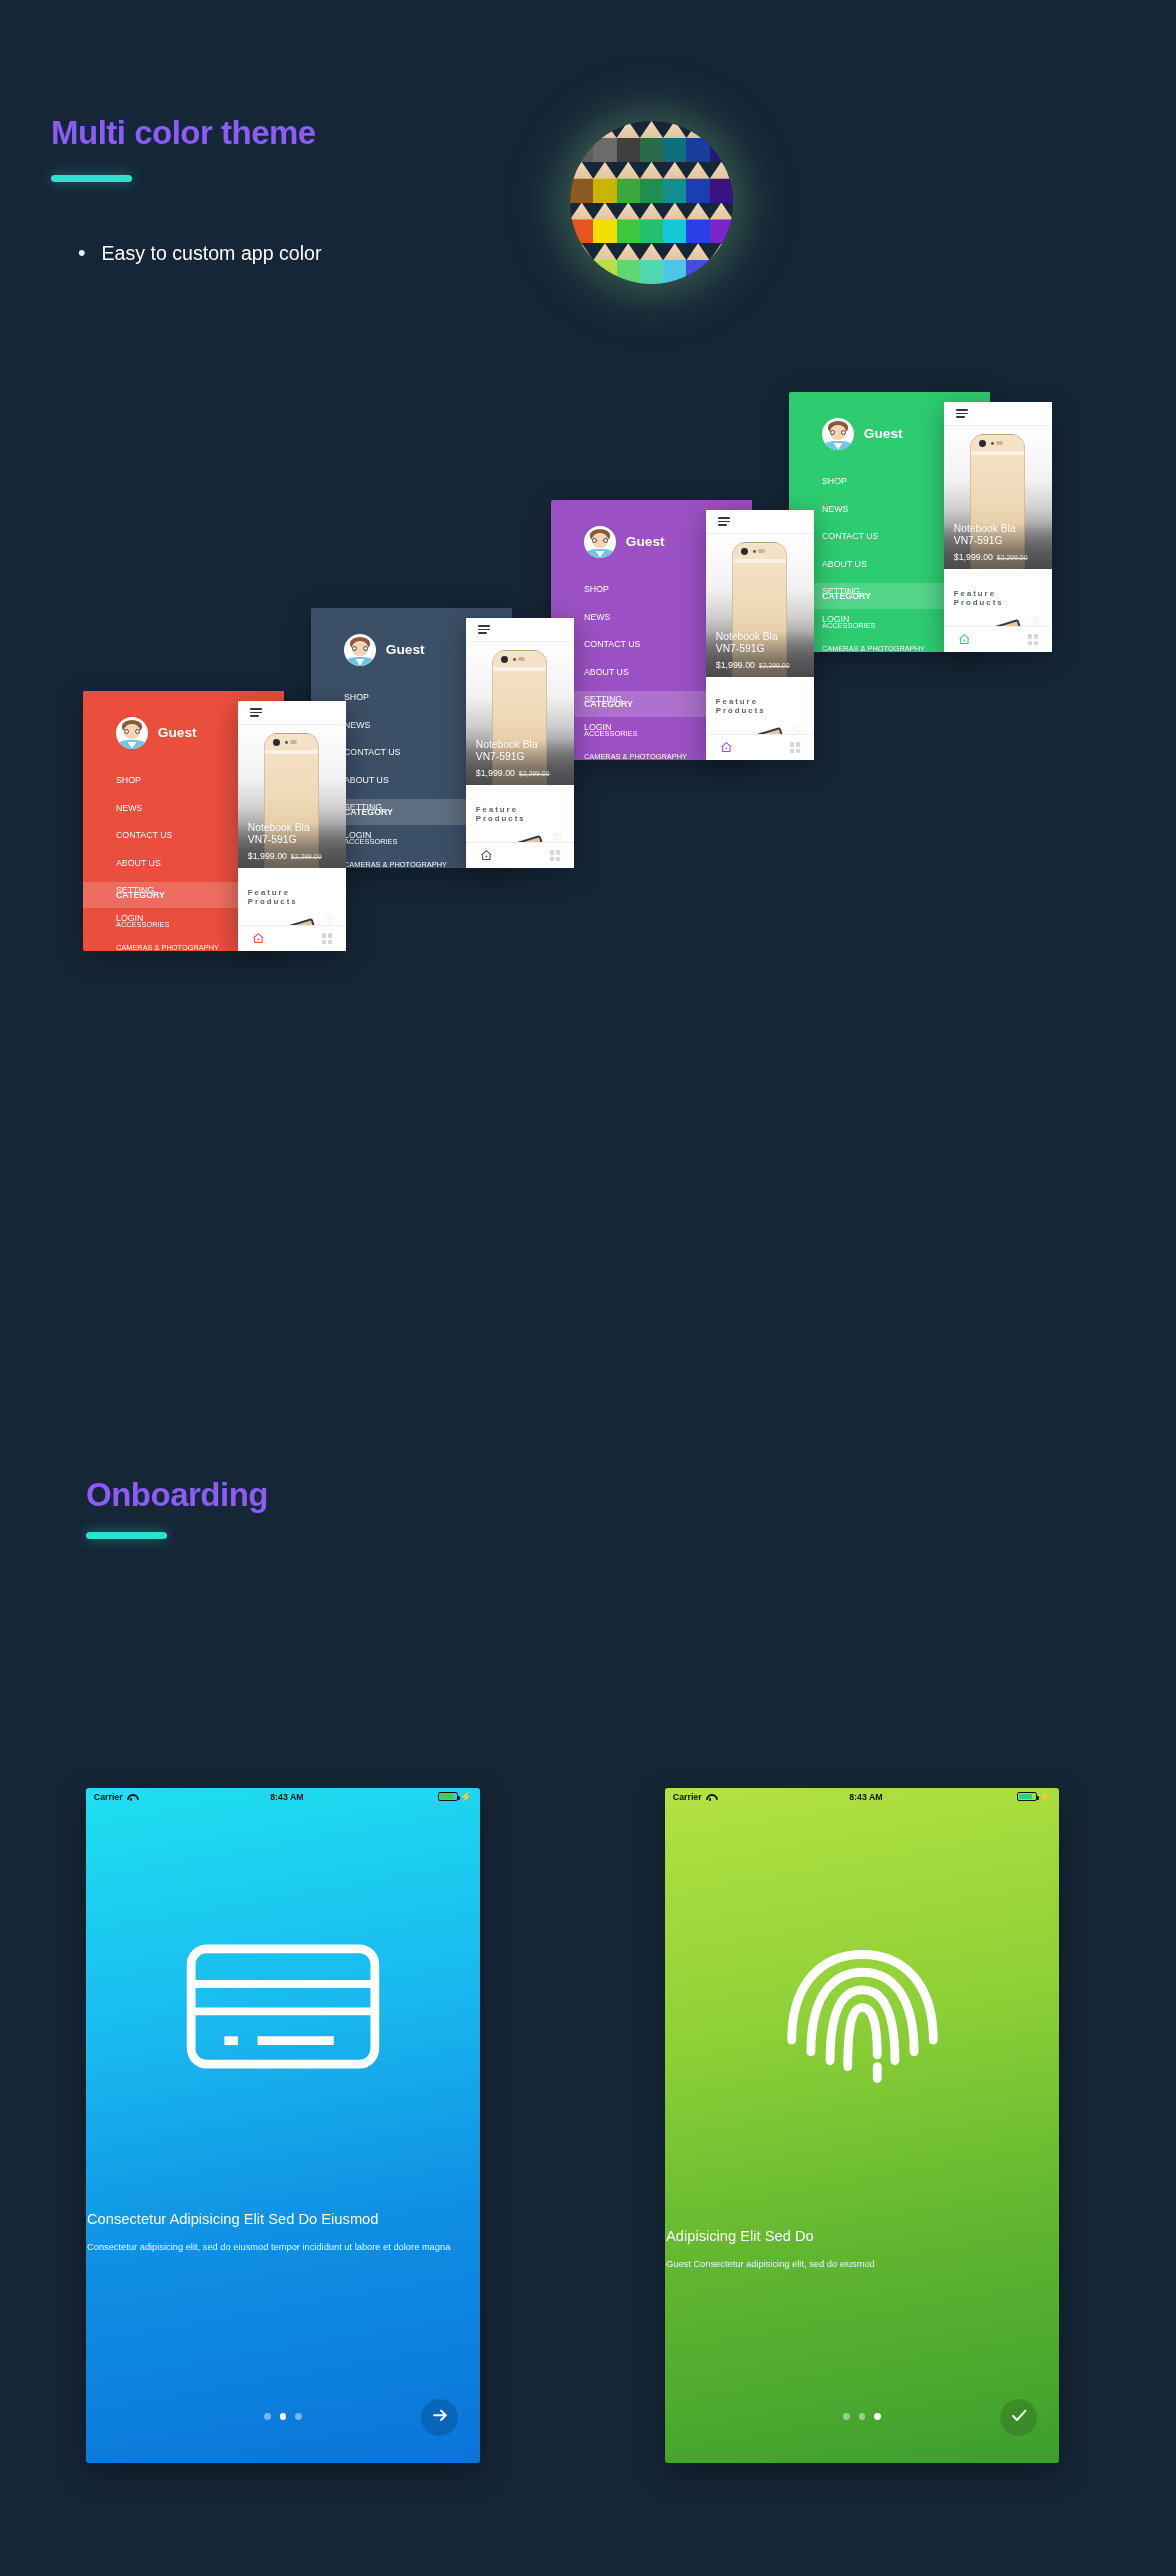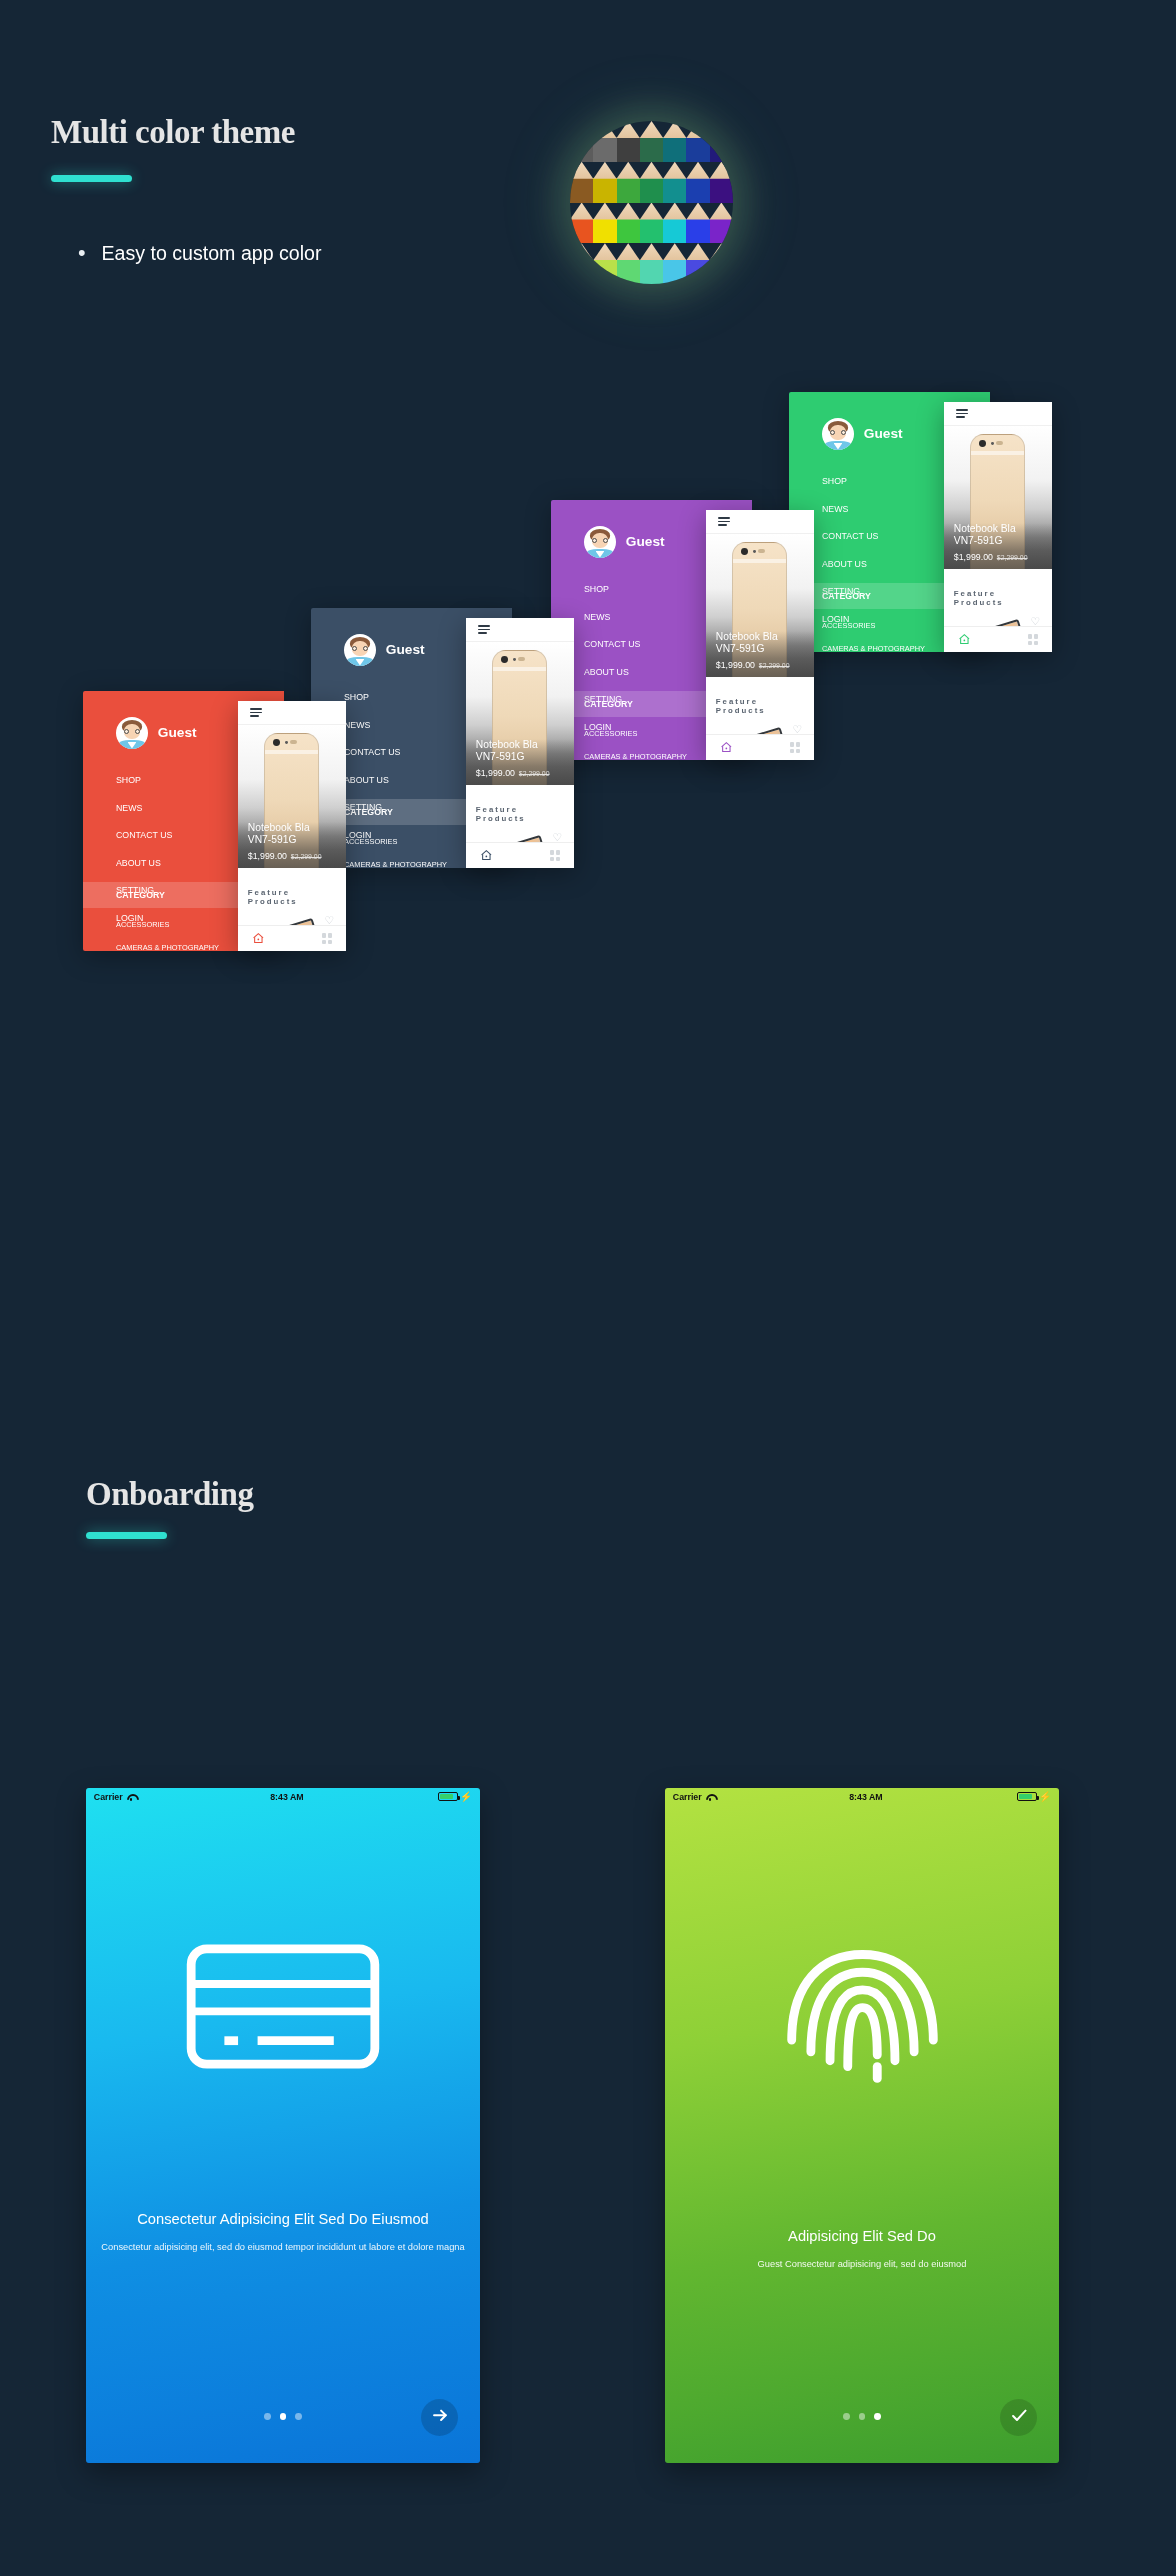--- a/index.html
+++ b/index.html
@@ -7,23 +7,23 @@
     width: 1177px;
     height: 2576px;
     background: #152636;
     font-family: "Liberation Sans", sans-serif;
     overflow: hidden;
   }
   .page { position: relative; width: 1177px; height: 2576px; background: #152636; }
 
   
   .section-title {
-    font-family: Liberation Serif, serif;
+    font-family: Liberation Sans, sans-serif;
     font-weight: bold;
-    color: #e5e5e5;
+    color: #8b5cf6;
     font-size: 33px;
     letter-spacing: -0.5px;
   }
   .title-underline {
     width: 81px; height: 6.9px; border-radius: 3.9px;
     background: #2fe0d0;
     box-shadow: 0 0 13.7px rgba(47,224,208,.45);
   }
   .bullet-list { list-style: none; }
   .bullet-list li {
@@ -128,21 +128,21 @@
   .ob-status .left { display:flex; align-items:center; gap:3.9px; }
   .wifi { width:8.8px; height:7.8px; position:relative; }
   .wifi:before { content:""; position:absolute; left:0; top:1px; width:8.8px; height:8.8px;
      border:2px solid #111; border-radius:50%; clip-path: polygon(0 0,100% 0,100% 45%,0 45%); }
   .wifi:after { content:""; position:absolute; left:3.1px; bottom:0; width:2.5px; height:2.5px; background:#111; border-radius:50%; }
   .batt { width:19.6px; height:8.8px; border:1px solid #111; border-radius:2px; position:relative; padding:1px; }
   .batt i { display:block; height:100%; width:82%; background:#35d06a; border-radius:1px; }
   .batt:after { content:""; position:absolute; right:-2.9px; top:2.5px; width:2px; height:3.9px; background:#111; border-radius:0 1px 1px 0; }
   .bolt { font-size:9.8px; color:#111; margin-left:2px; }
   .ob-icon-wrap { position:absolute; left:0; right:0; top:116px; display:flex; justify-content:center; }
-  .ob-text { position:absolute; left:0; right:0; text-align:center; padding:0 14px; color:#fff; }
+  .ob-text { position:absolute; left:0; right:0; padding:0 1px; color:#fff; }
   .ob-title { font-size:14.7px; line-height:1.33; font-weight:400; }
   .ob-sub { font-size:9.3px; line-height:1.5; margin-top:11.8px; color:rgba(255,255,255,.92); }
   .ob-dots { position:absolute; left:0; right:0; display:flex; justify-content:center; gap:8.8px; }
   .ob-dots span { width:6.9px; height:6.9px; border-radius:50%; background:rgba(255,255,255,.45); display:block; }
   .ob-dots span.on { background:#fff; }
   .ob-fab { position:absolute; width:37px; height:37px; border-radius:50%; display:flex; align-items:center; justify-content:center; }
 </style>
 </head>
 <body>
 

